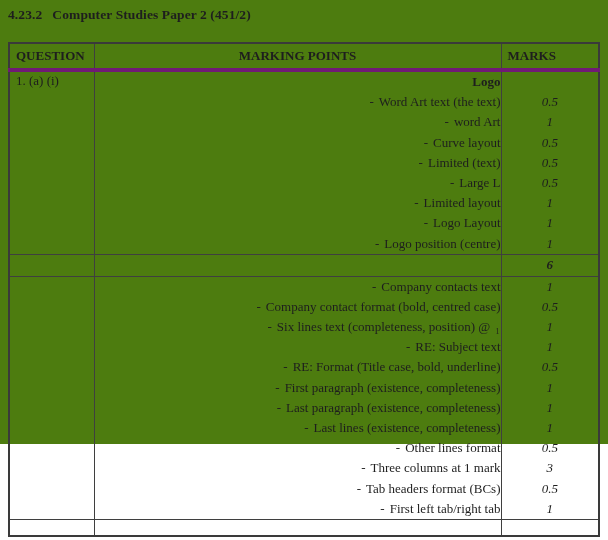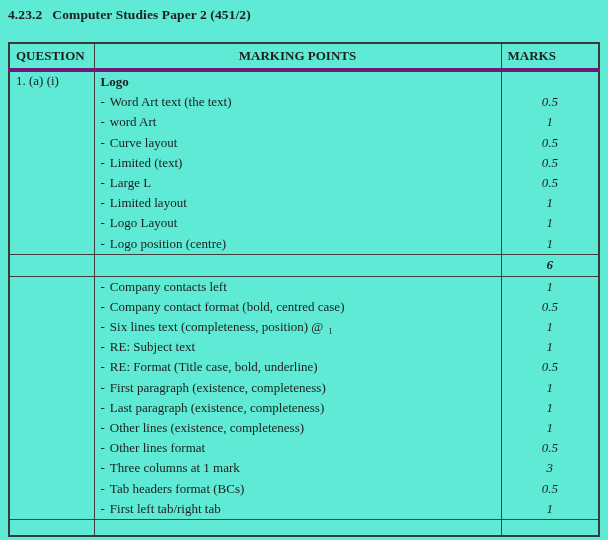--- a/index.html
+++ b/index.html
@@ -2,21 +2,21 @@
 <html><head>
 <meta charset="utf-8">
 <style>
   html,body{margin:0;padding:0;}
   body{
     width:608px;height:540px;overflow:hidden;
     background:#ffffff;
     font-family:"Liberation Serif","DejaVu Serif",serif;
     color:#1e1e1e;
   }
-  .page{position:relative;width:608px;height:540px;background:#5eead4;}
+  .page{position:relative;width:608px;height:444px;background:#4d7c0f;}
   .doc-title{
     position:absolute;left:8px;top:7px;
     font-weight:bold;font-size:13.5px;letter-spacing:0.1px;
   }
   .doc-title .t-num{margin-right:10px;}
   table.marking-table{
     position:absolute;left:8px;top:42px;
     width:590px;border-collapse:collapse;table-layout:fixed;
     border:2px solid #3a3a3a;
   }
@@ -29,21 +29,21 @@
     vertical-align:middle;border-bottom:4px solid #701a75;
   }
   th.h-q{text-align:left;padding-left:6px;}
   th.h-p{text-align:center;margin-top:28px;}
   th.h-m{text-align:left;padding-left:6px;margin-top:8px;}
   td.q{font-weight:normal;font-size:13px;padding:1px 3px 0 6px;white-space:nowrap;}
   .line{
     height:20.2px;line-height:20.2px;font-size:13px;
     white-space:nowrap;overflow:hidden;
   }
-  td.p .line{padding-left:6px;}
+  td.p .line{padding-left:16px;text-align:right;}
   .line.heading{font-weight:bold;}
   .dash{display:inline-block;margin-right:5px;}
   td.m{text-align:center;font-style:italic;}
   tr.subtotal td{height:20px;}
   .subtotal-val{
     font-weight:bold;font-size:13px;line-height:20px;
     text-align:center;display:block;
   }
   tr.partial td{height:14px;}
   
@@ -107,30 +107,30 @@
         <td class="q"></td>
         <td class="p"></td>
         <td class="m">
             <span class="subtotal-val">6</span>
           </td>
       </tr>
 
       <tr>
         <td class="q"></td>
         <td class="p">
-          <div class="line"><span class="dash">-</span><span>Company contacts left</span></div>
+          <div class="line"><span class="dash">-</span><span>Company contacts text</span></div>
           <div class="line"><span class="dash">-</span><span>Company contact format (bold, centred case)</span></div>
           <div class="line"><span class="dash">-</span><span>Six lines text  (completeness, position) @ <span class="vfrac">
                   <span class="num">1</span>
                 </span></span></div>
           <div class="line"><span class="dash">-</span><span>RE: Subject  text</span></div>
           <div class="line"><span class="dash">-</span><span>RE: Format (Title case, bold, underline)</span></div>
           <div class="line"><span class="dash">-</span><span>First paragraph (existence, completeness)</span></div>
           <div class="line"><span class="dash">-</span><span>Last paragraph (existence, completeness)</span></div>
-          <div class="line"><span class="dash">-</span><span>Other lines (existence, completeness)</span></div>
+          <div class="line"><span class="dash">-</span><span>Last lines (existence, completeness)</span></div>
           <div class="line"><span class="dash">-</span><span>Other lines format</span></div>
           <div class="line"><span class="dash">-</span><span>Three columns at 1 mark</span></div>
           <div class="line"><span class="dash">-</span><span>Tab headers format (BCs)</span></div>
           <div class="line"><span class="dash">-</span><span>First left tab/right tab</span></div>
         </td>
         <td class="m">
           <div class="line">1</div>
           <div class="line">0.5</div>
           <div class="line">1</div>
           <div class="line">1</div>

